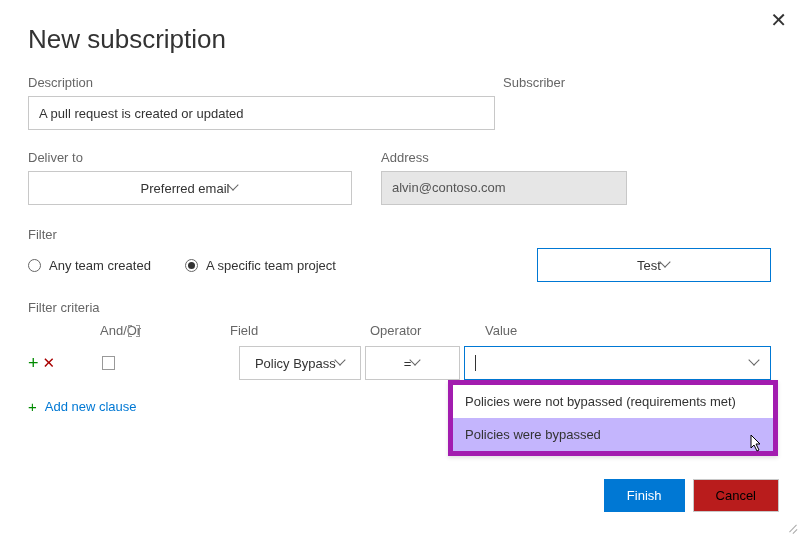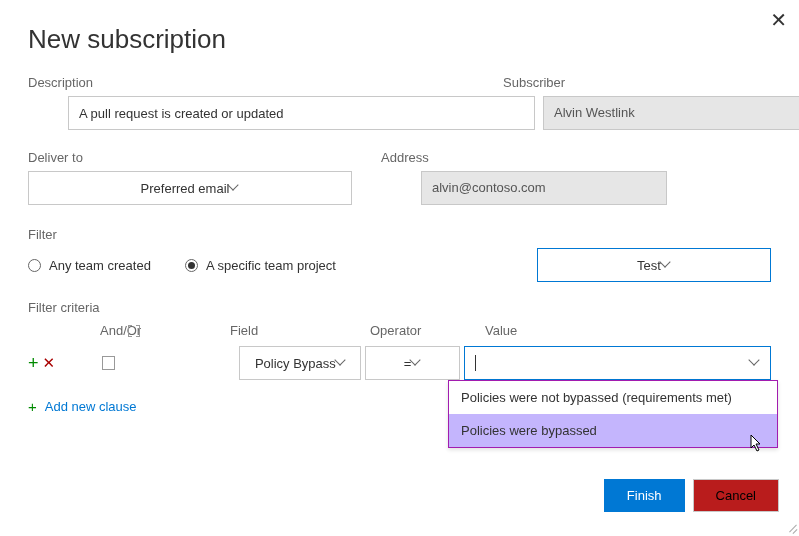--- a/index.html
+++ b/index.html
@@ -8,21 +8,21 @@
     .dialog { padding: 24px 28px 24px 28px; position: relative; height: 100%; }
     .close-btn { position: absolute; top: 8px; right: 12px; cursor: pointer; font-size: 20px; color: #333; background: none; border: none; }
     h1.title { font-size: 26px; font-weight: 300; color: #333; margin-bottom: 20px; }
 
     .row { display: flex; gap: 8px; margin-bottom: 20px; }
     .col-desc { width: 474px; }
     .col-sub { width: 272px; }
 
     .label { font-size: 13px; color: #666; margin-bottom: 6px; display: block; }
 
-    .textbox { width: 100%; border: 1px solid #c8c8c8; padding: 8px 10px; font-size: 13px; color: #333; background: #fff; height: 34px; margin-left: 40px; }
+    .textbox { width: 100%; border: 1px solid #c8c8c8; padding: 8px 10px; font-size: 13px; color: #333; background: #fff; height: 34px; }
     .textbox.readonly { background: #e6e6e6; color: #555; }
 
     .select { width: 100%; border: 1px solid #c8c8c8; padding: 7px 10px; font-size: 13px; background: #fff; height: 34px; position: relative; display: flex; align-items: center; justify-content: center; }
     .chev { width: 10px; height: 10px; display: inline-block; position: relative; }
     .chev::before { content: ""; position: absolute; width: 7px; height: 7px; border-right: 1px solid #666; border-bottom: 1px solid #666; transform: rotate(45deg); top: -2px; left: 0; }
 
     .deliver-row { display: flex; gap: 4px; margin-bottom: 22px; }
     .col-deliver { width: 324px; }
     .col-addr { width: 246px; margin-left: 25px; }
 
@@ -48,21 +48,21 @@
     .row-icons { display: flex; align-items: center; width: 50px; gap: 4px; }
     .plus-green { color: #008a00; font-size: 18px; font-weight: 400; }
     .x-red { color: #a80000; font-size: 15px; }
     .checkbox { width: 14px; height: 14px; border: 1px solid #999; margin-left: 24px; margin-right: 14px; }
     .spacer-andor { width: 110px; }
     .field-select { width: 130px; height: 34px; }
     .op-select { width: 100px; height: 34px; }
     .val-select { width: 330px; border: 1px solid #0078d4; height: 34px; display: flex; align-items: center; padding: 0 10px; justify-content: space-between; position: relative; }
     .cursor-line { display:inline-block; width:1px; height:16px; background:#333; }
 
-    .dropdown-list { position: absolute; left: 448px; top: 380px; width: 330px; border: 1px solid #a21caf; background: #fff; box-shadow: 0 2px 4px rgba(0,0,0,0.12); z-index: 10; }
+    .dropdown-list { position: absolute; left: 448px; top: 380px; width: 330px; border: 5px solid #a21caf; background: #fff; box-shadow: 0 2px 4px rgba(0,0,0,0.12); z-index: 10; }
     .dropdown-item { padding: 9px 12px; font-size: 13px; cursor: pointer; }
     .dropdown-item.hover { background: #c4b5fd; }
     .pointer-cursor { position: absolute; left: 752px; top: 440px; z-index: 20; font-size: 16px; color:#000; transform: translate(-4px,-6px);}
 
     .add-clause { display: flex; align-items: center; color: #0078d4; font-size: 13px; margin-top: 18px; cursor: pointer; }
     .add-clause .plus { color: #008a00; font-size: 15px; margin-right: 8px; }
 
     .buttons { position: absolute; bottom: 24px; right: 20px; display: flex; gap: 8px; }
     .btn { padding: 8px 22px; font-size: 13px; border: 1px solid #c8c8c8; background: #b91c1c; cursor: pointer; }
     .btn.primary { background: #0078d4; color: #fff; border-color: #0078d4; }
@@ -87,21 +87,20 @@
 
   <h1 class="title">New subscription</h1>
 
   <div class="row">
     <div class="col-desc">
       <span class="label">Description</span>
       <input type="text" class="textbox" value="A pull request is created or updated" style="">
     </div>
     <div class="col-sub">
       <span class="label">Subscriber</span>
-      <div class="textbox readonly">Alvin Westlink</div>
     </div>
   </div>
 
   <div class="deliver-row">
     <div class="col-deliver">
       <span class="label">Deliver to</span>
       <div class="select">
         <span>Preferred email</span>
         <span class="chev"></span>
       </div>

